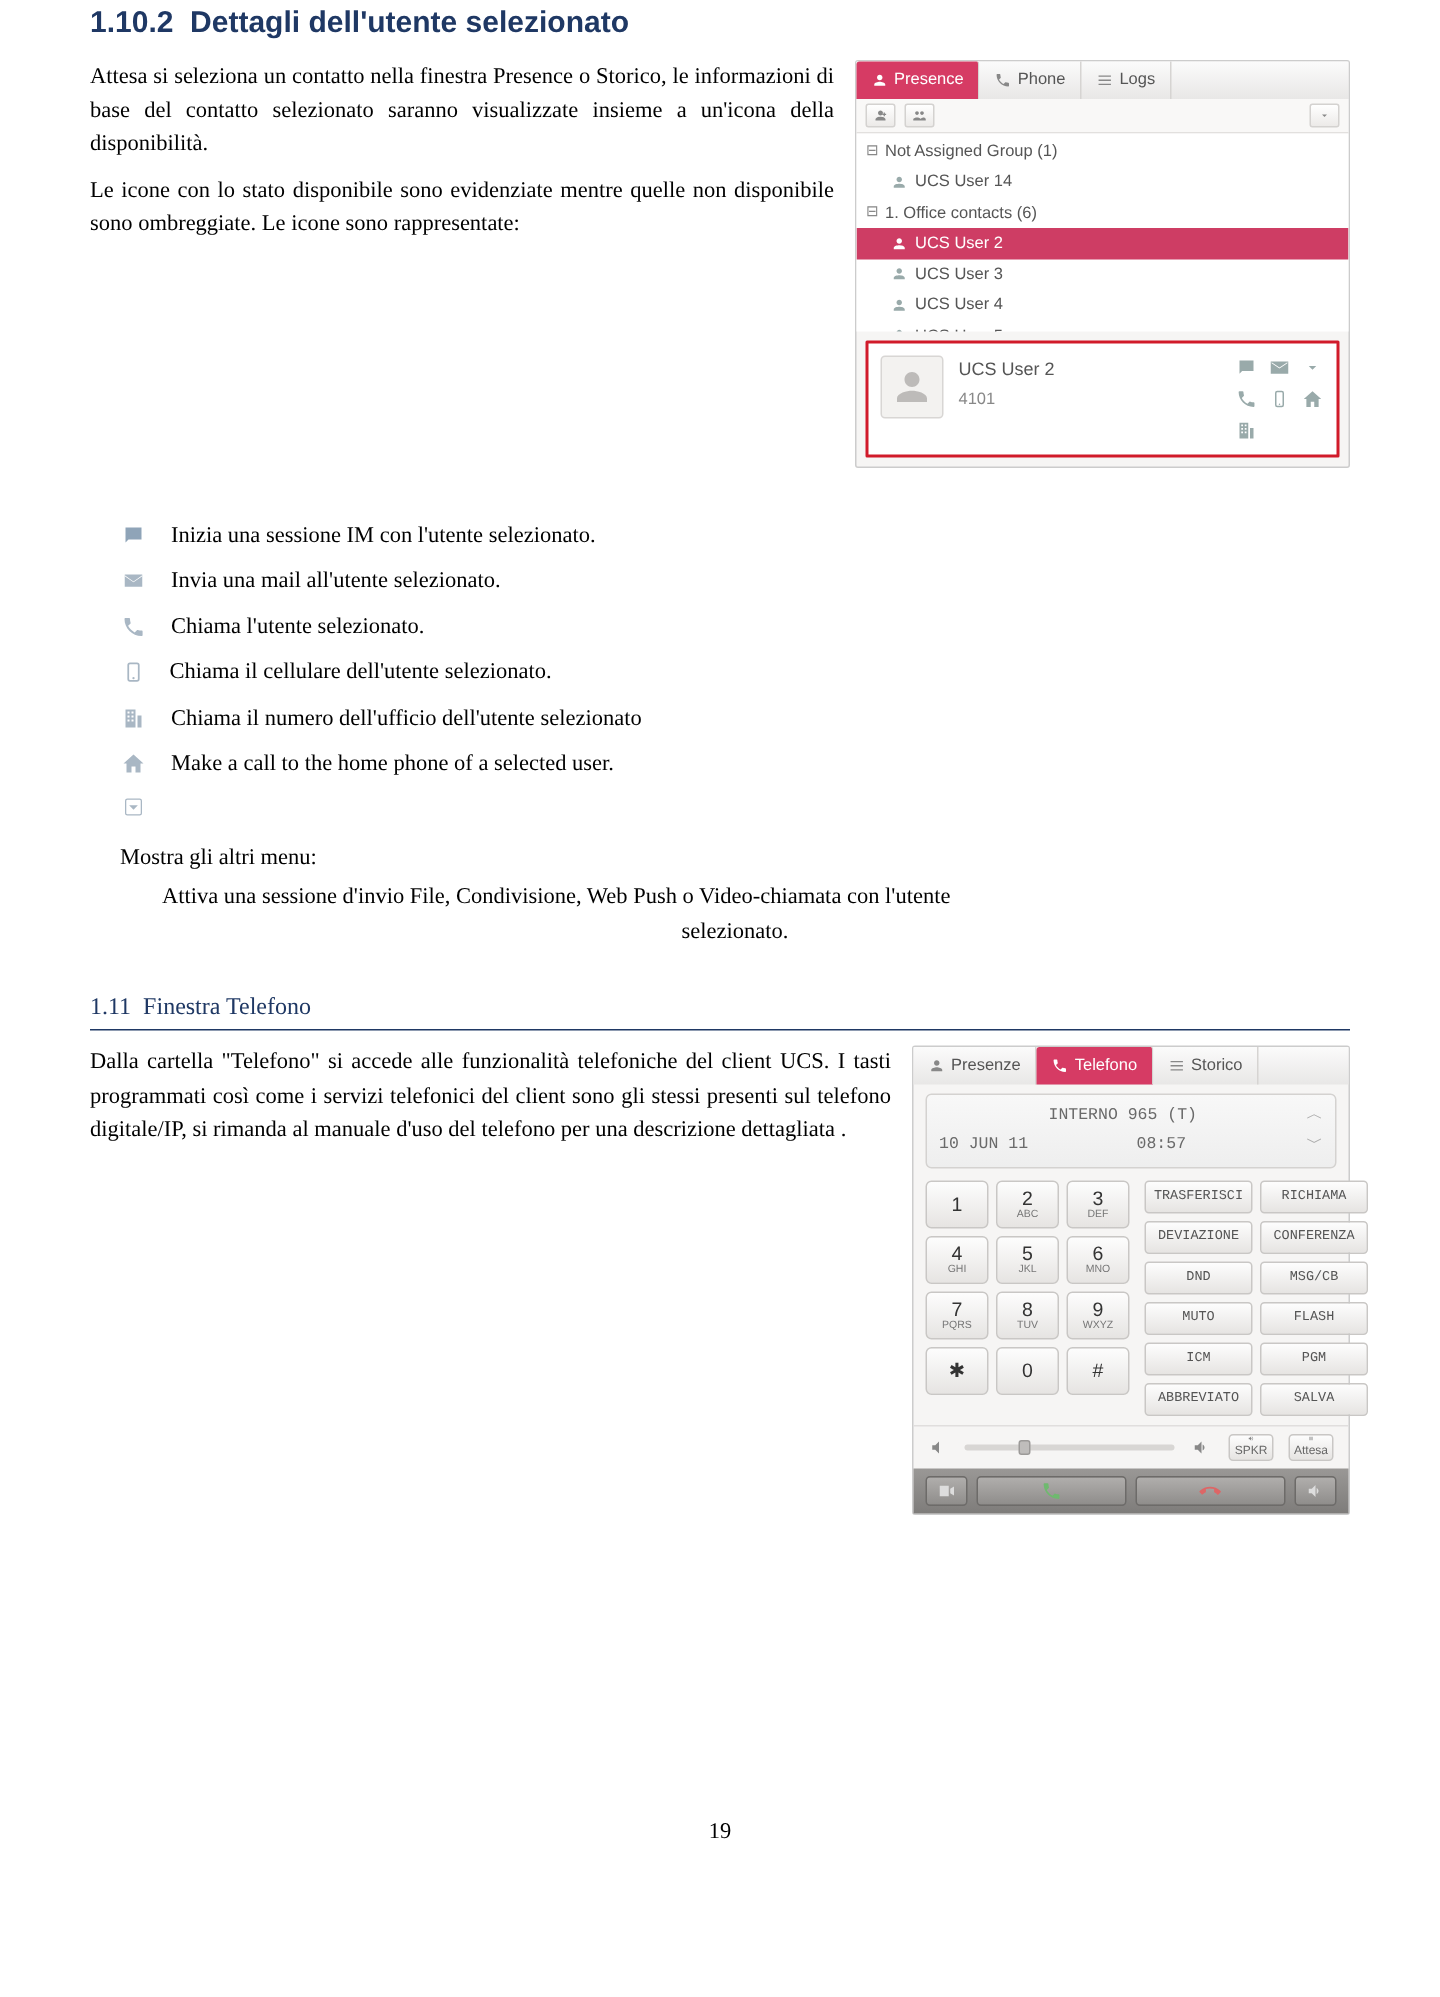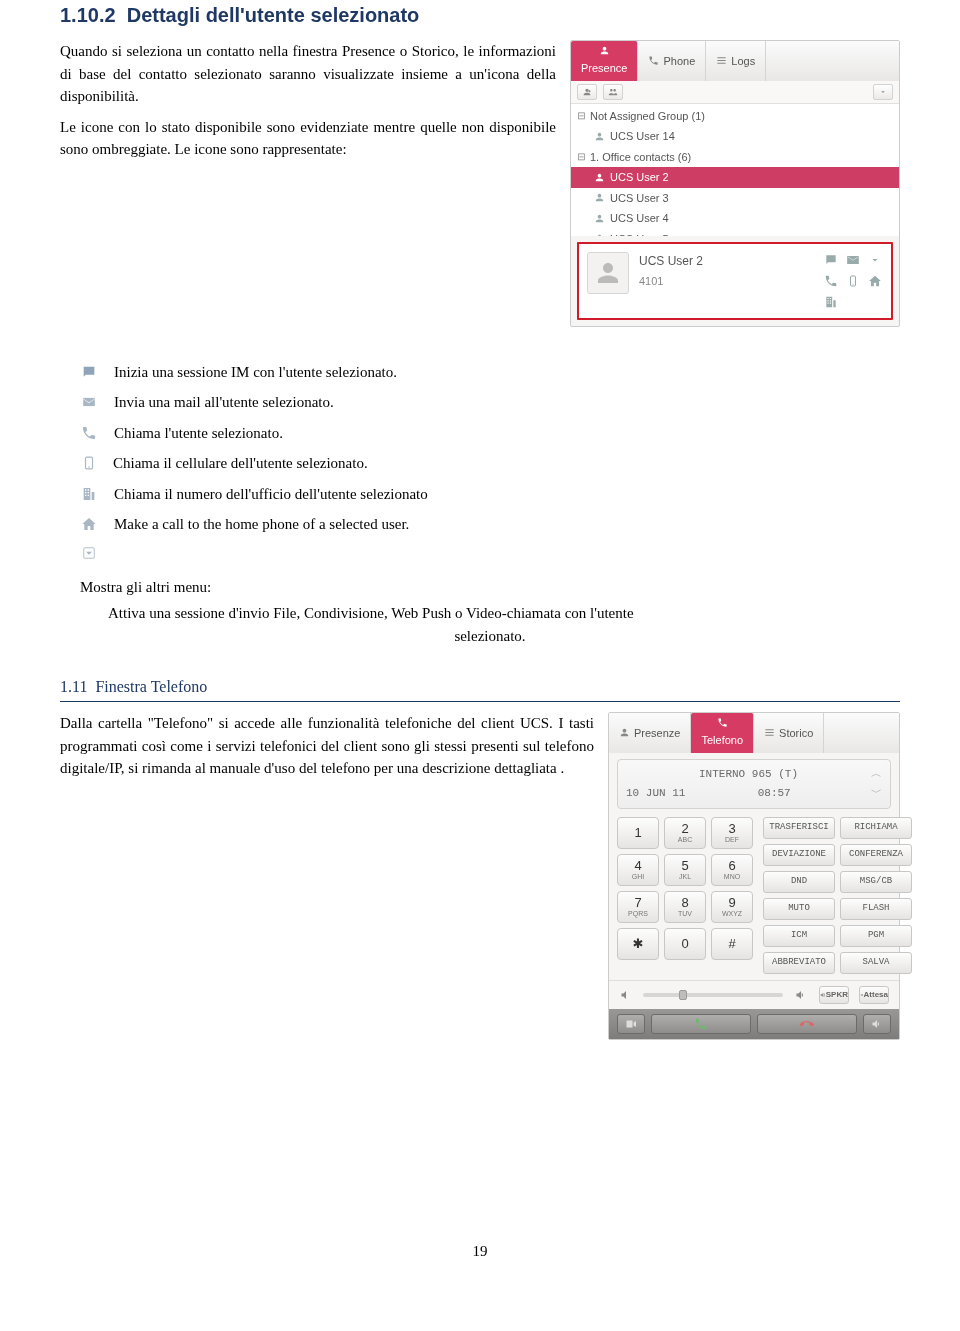--- a/index.html
+++ b/index.html
@@ -38,21 +38,21 @@
     font-size: 11px;
     color: #555;
     border-radius: 2px;
   }
   .tabs { display: flex; background: linear-gradient(#fbfbfb,#e8e7e6); }
   .tab {
     padding: 4px 10px;
     border-right: 1px solid #d6d4d2;
     display: flex; align-items: center; gap: 4px;
   }
-  .tab.active { background: #d63b64; color: #fff; border-radius: 2px 2px 0 0; flex-direction: column; }
+  .tab.active { background: #d63b64; color: #fff; border-radius: 2px 2px 0 0; }
   .tab .ticon { width: 11px; height: 11px; display:inline-block; }
   .tab.active .ticon svg path { fill:#fff; }
   .toolbar {
     display:flex; padding:3px 6px; gap:6px; background:#f9f8f7;
     border-bottom:1px solid #e2e0de; align-items:center;
   }
   .toolbar .tbtn {
     width:20px; height:16px; border:1px solid #d4d2d0; border-radius:2px;
     background:linear-gradient(#fff,#eceae8); display:flex;align-items:center;justify-content:center;
   }
@@ -103,36 +103,36 @@
   .key .ks{font-size:7px;color:#777;line-height:1;margin-top:1px;}
   .fnkeys { display:grid; grid-template-columns:repeat(2, 72px); grid-auto-rows:22px; gap:5px; }
   .fkey {
     border:1px solid #c9c7c5; border-radius:3px; background:linear-gradient(#fdfdfd,#e6e4e2);
     font-size:9px; color:#555; display:flex; align-items:center; justify-content:center;
     font-family: Liberation Mono, monospace;
   }
   .vol-row{display:flex;align-items:center;gap:10px;padding:5px 10px;border-top:1px solid #e0dedd;}
   .slider{flex:1;height:4px;background:#d8d6d4;border-radius:2px;position:relative;}
   .slider .thumb{position:absolute;top:-3px;left:26%;width:8px;height:10px;background:#bfbdbb;border:1px solid #9c9a98;border-radius:2px;}
-  .vol-row .mini{width:30px;height:18px;border:1px solid #c9c7c5;border-radius:3px;background:linear-gradient(#fdfdfd,#e6e4e2);font-size:8px;display:flex;flex-direction:row;align-items:center;justify-content:flex-start;color:#666;font-weight:bold;}
+  .vol-row .mini{width:30px;height:18px;border:1px solid #c9c7c5;border-radius:3px;background:linear-gradient(#fdfdfd,#e6e4e2);font-size:8px;display:flex;flex-direction:column;align-items:center;justify-content:flex-start;color:#666;}
   .bottom-bar{display:flex;gap:6px;padding:5px 8px;background:linear-gradient(#9a9896,#7e7c7a);align-items:center;}
   .bottom-bar .bbtn{flex:1;height:20px;border:1px solid #6d6b69;border-radius:3px;background:linear-gradient(#b0aeac,#8f8d8b);display:flex;align-items:center;justify-content:center;}
   .pagenum{text-align:center;margin-top:200px;font-family:"Times New Roman",serif;}
   svg{display:block;}
 </style>
 </head>
 <body>
 
 <div class="h-sec">
   <span>1.10.2</span>&nbsp;&nbsp;<span>Dettagli dell'utente selezionato</span>
 </div>
 
 <div class="intro-row">
   <div class="intro-text">
-    <p>Quando si seleziona un contatto nella finestra Presence o Storico, le informazioni di base del contatto selezionato saranno visualizzate insieme a un'icona della disponibilità.</p>
+    <p>Attesa si seleziona un contatto nella finestra Presence o Storico, le informazioni di base del contatto selezionato saranno visualizzate insieme a un'icona della disponibilità.</p>
     <p>Le icone con lo stato disponibile sono evidenziate mentre quelle non disponibile sono ombreggiate. Le icone sono rappresentate:</p>
   </div>
 
   <div class="presence-panel">
     <div class="tabs">
       <div class="tab active">
         <span class="ticon">
             <svg width="11" height="11" viewBox="0 0 24 24">
               <path fill="#fff" d="M12 12c2.2 0 4-1.8 4-4s-1.8-4-4-4-4 1.8-4 4 1.8 4 4 4zm0 2c-2.7 0-8 1.3-8 4v2h16v-2c0-2.7-5.3-4-8-4z"></path>
             </svg>

